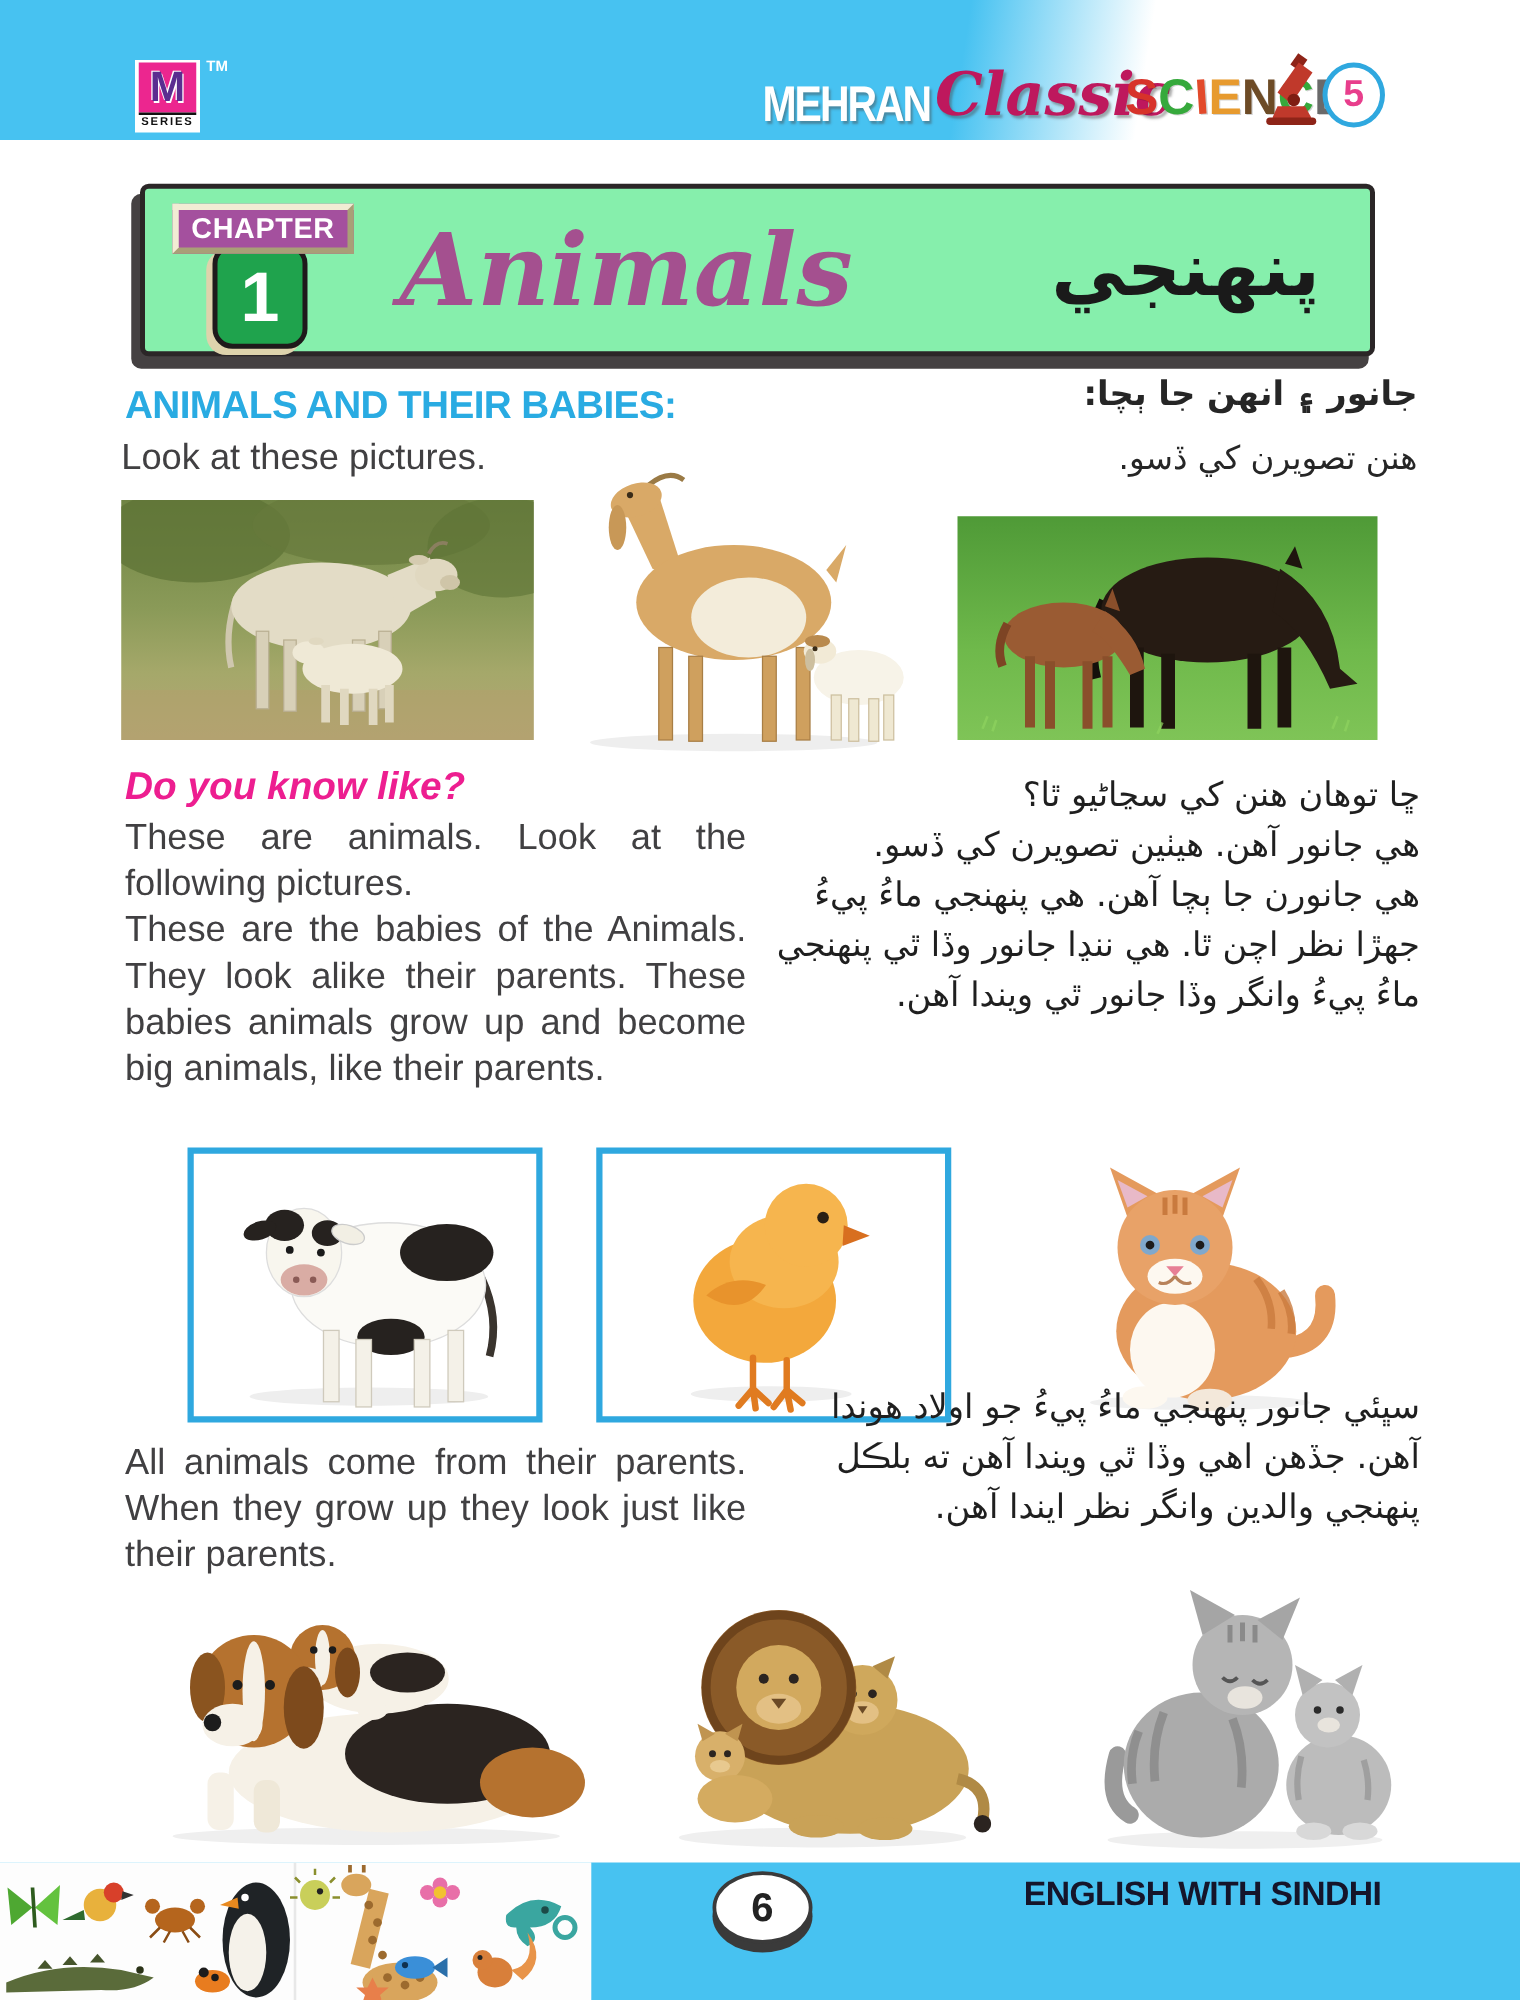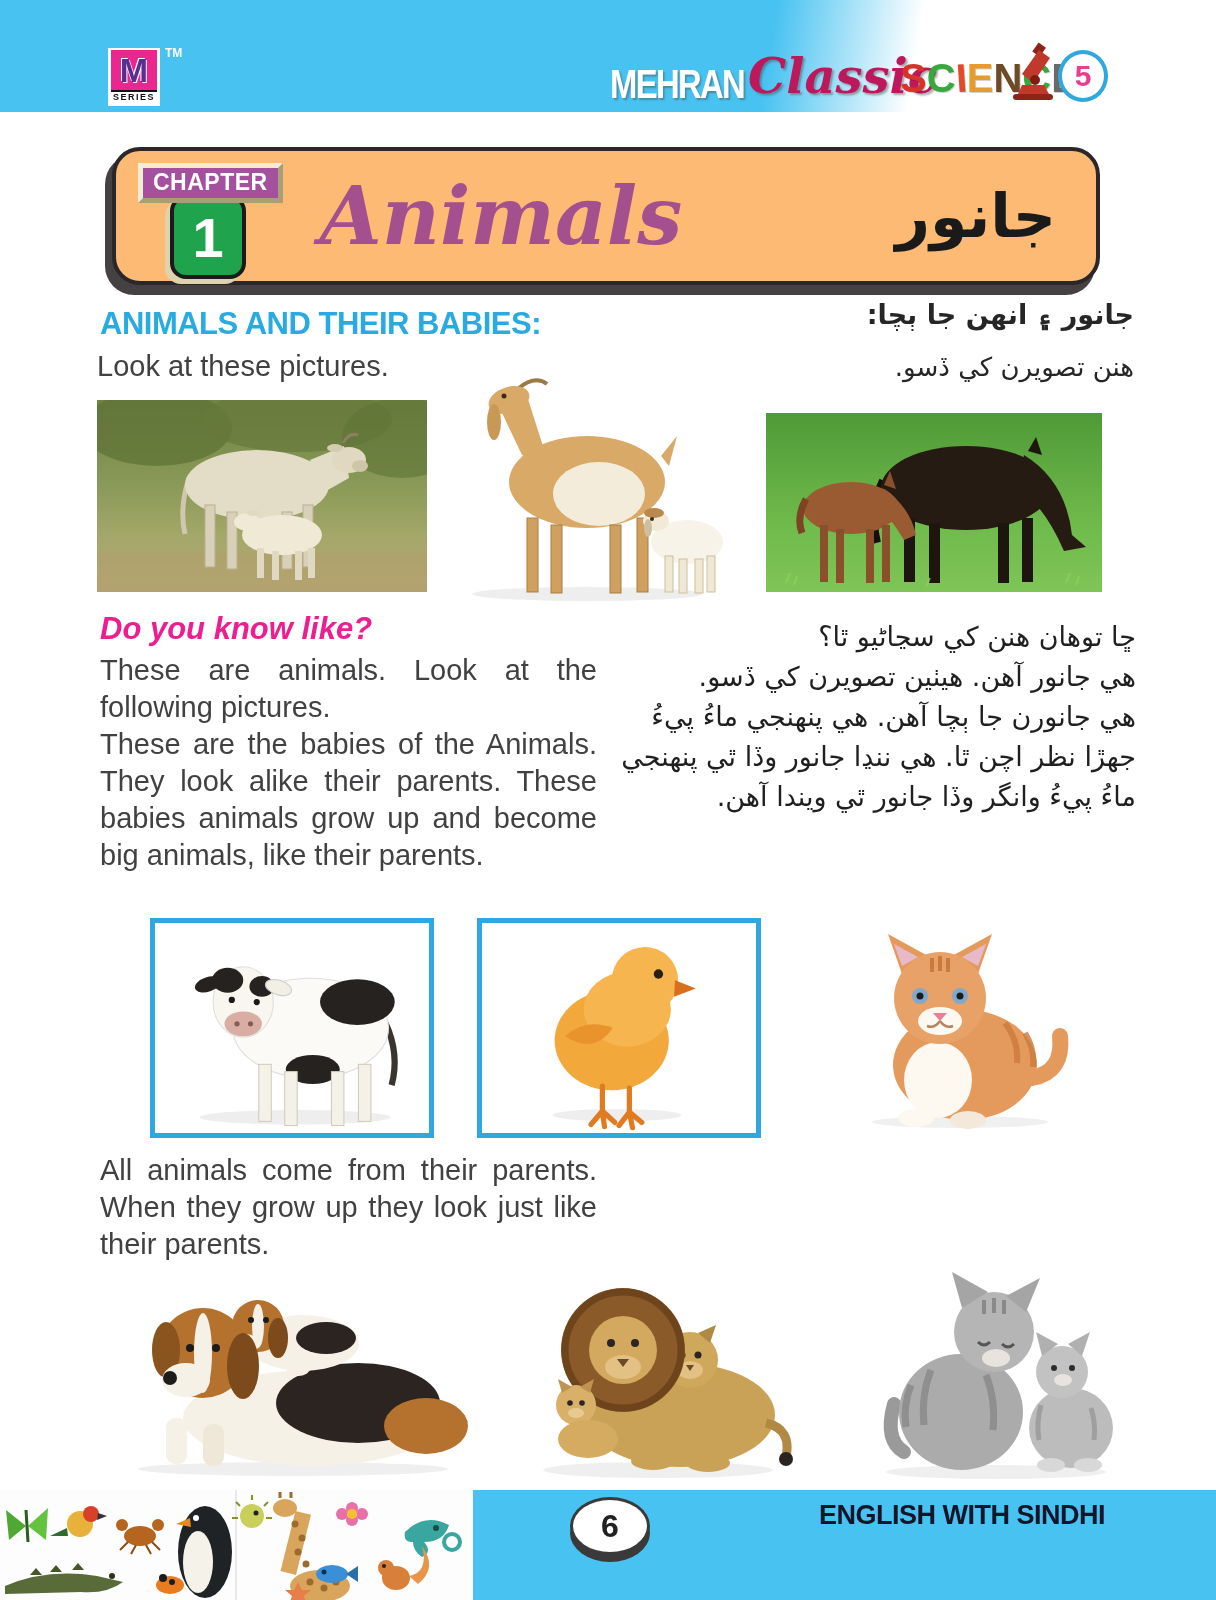--- a/index.html
+++ b/index.html
@@ -25,22 +25,22 @@
         text-shadow:1px 1px 0 rgba(0,0,0,.18);}
   .science span{display:inline-block;}
   .sc0{color:#D7332A;} .sc1{color:#36A93C;} .sc2{color:#E24A2B;transform:rotate(-4deg);}
   .sc3{color:#E79A2E;} .sc4{color:#6D4B26;} .sc5{color:#36A93C;} .sc6{color:#6a6a6a;}
   .microscope{position:absolute;left:1008px;top:42px;}
   .grade-badge{position:absolute;left:1058px;top:50px;width:42px;height:44px;border:4px solid #2FA8DF;
         border-radius:50%;background:#fff;display:flex;align-items:center;justify-content:center;
         font-size:30px;font-weight:800;color:#E83E8C;}
 
   
-  .chapter-banner{position:absolute;left:112px;top:147px;width:980px;height:130px;background:#fdba74;
-        border:4px solid #2b2627;border-radius:28px;box-shadow:-6px 9px 0 1px #454142;text-decoration:underline;}
+  .chapter-banner{position:absolute;left:112px;top:147px;width:980px;height:130px;background:#86efac;
+        border:4px solid #2b2627;border-radius:7px;box-shadow:-6px 9px 0 1px #454142;text-decoration:underline;}
   .chapter-badge{position:absolute;left:22px;top:12px;background:#A4509E;color:#fff;font-weight:700;
         font-size:23px;letter-spacing:.5px;padding:1px 10px 2px;z-index:3;
         border:5px solid;border-color:#F2ECD4 #A99F77 #A99F77 #F2ECD4;}
   .chapter-number{position:absolute;left:54px;top:44px;width:68px;height:76px;background:#1FA34D;
         border:4px solid #1e1a1b;border-radius:16px;color:#fff;font-size:56px;font-weight:700;
         display:flex;align-items:center;justify-content:center;z-index:2;box-shadow:-5px 5px 0 #DED3AC;}
   .chapter-title-en{position:absolute;left:170px;top:0;width:430px;height:100%;display:flex;align-items:center;
         justify-content:center;font-family:"DejaVu Serif",serif;font-style:italic;font-weight:700;
         font-size:80px;color:#A4508F;}
   .chapter-title-sd{position:absolute;right:40px;top:0;height:100%;display:flex;align-items:center;
@@ -112,21 +112,21 @@
       <path d="M10 52 q15 11 31 0 l-5 -9 h-22 Z" fill="#C0392B"></path>
       <rect x="5" y="52" width="40" height="6" rx="3" fill="#8e2418"></rect>
     </svg>
   </div>
   <div class="grade-badge">5</div>
 
   <div class="chapter-banner">
     <div class="chapter-badge">CHAPTER</div>
     <div class="chapter-number">1</div>
     <div class="chapter-title-en">Animals</div>
-    <div class="chapter-title-sd">جانور</div>
+    <div class="chapter-title-sd">پنهنجي</div>
   </div>
 
   <div class="h-en">ANIMALS AND THEIR BABIES:</div>
   <div class="sub-en">Look at these pictures.</div>
   <div class="h-sd" dir="rtl">جانور ۽ انهن جا ٻچا:</div>
   <div class="sub-sd" dir="rtl">هنن تصويرن کي ڏسو.</div>
 
   <div class="fig fig-cow">
     <svg viewBox="0 0 330 192">
       <ellipse cx="60" cy="28" rx="75" ry="38" fill="#5d7336" opacity=".75"></ellipse>
@@ -294,20 +294,23 @@
       <ellipse cx="120" cy="93" rx="22" ry="14" fill="#fdf8f0"></ellipse>
       <polygon points="113,85 127,85 120,93" fill="#e77f95"></polygon>
       <path d="M120 93 q-6 8 -13 5 M120 93 q6 8 13 5" stroke="#b8825a" stroke-width="2.5" fill="none"></path>
       <ellipse cx="96" cy="190" rx="18" ry="9" fill="#fdf8f0"></ellipse>
       <ellipse cx="148" cy="192" rx="18" ry="9" fill="#f3e8da"></ellipse>
     </svg>
   </div>
 
   <div class="para-en para-en2">
     <p>All animals come from their parents. When they grow up they look just like their parents.</p>
+  </div>
+  <div class="para-sd para-sd2" dir="rtl">
+    <div>سڀئي جانور پنهنجي ماءُ پيءُ جو اولاد هوندا آهن. جڏهن اهي وڏا ٿي ويندا آهن ته بلڪل پنهنجي والدين وانگر نظر ايندا آهن.</div>
   </div>
 
   <div class="fig fig-dogs">
     <svg viewBox="0 0 365 212">
       <ellipse cx="185" cy="201" rx="155" ry="7" fill="#efefef"></ellipse>
       <ellipse cx="205" cy="150" rx="130" ry="48" fill="#f6f1e7"></ellipse>
       <ellipse cx="250" cy="135" rx="82" ry="40" fill="#2b2420"></ellipse>
       <ellipse cx="318" cy="158" rx="42" ry="28" fill="#b5722f"></ellipse>
       <ellipse cx="195" cy="75" rx="56" ry="28" fill="#f6f1e7"></ellipse>
       <ellipse cx="218" cy="70" rx="30" ry="16" fill="#2b2420"></ellipse>

